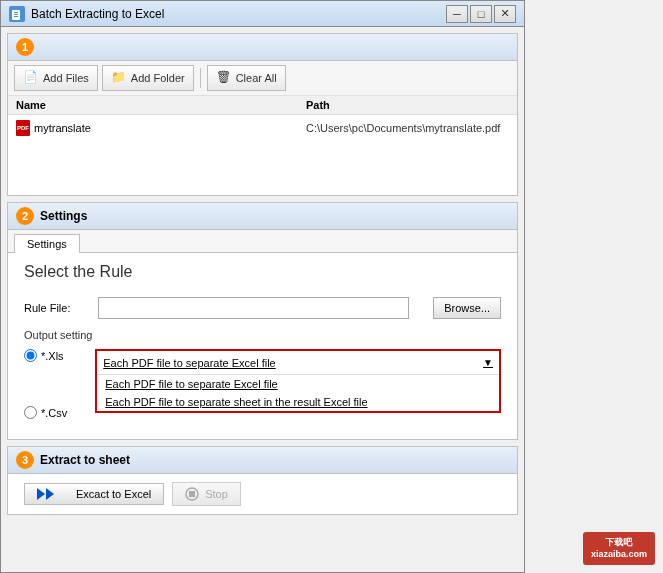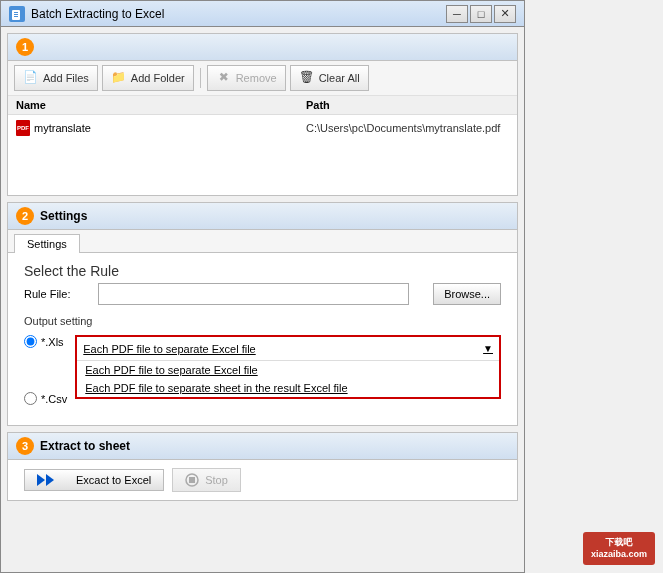--- a/index.html
+++ b/index.html
@@ -232,23 +232,23 @@
       margin-bottom: -1px;
       z-index: 1;
     }
     .settings-body {
       padding: 10px 16px;
     }
     .form-group {
       margin-bottom: 10px;
     }
     .form-label {
-      font-size: 14px;
+      font-size: 16px;
       color: #333;
-      margin-bottom: 4px;
+      margin-bottom: 16px;
       display: block;
     }
     .form-row {
       display: flex;
       align-items: center;
       gap: 24px;
     }
     .form-input {
       flex: 1;
       height: 22px;
@@ -269,21 +269,21 @@
 
     
     .output-label {
       font-size: 11px;
       color: #333;
       margin-bottom: 8px;
       display: block;
     }
     .output-options {
       display: flex;
-      gap: 8px;
+      gap: 28px;
       align-items: flex-start;
     }
     .radio-col {
       display: flex;
       flex-direction: column;
       gap: 8px;
     }
     .radio-item {
       display: flex;
       align-items: center;
@@ -417,24 +417,20 @@
       <div class="toolbar">
         <button class="toolbar-btn">
           <span class="icon-add-files"></span>
           <span>Add Files</span>
         </button>
         <button class="toolbar-btn">
           <span class="icon-add-folder"></span>
           <span>Add Folder</span>
         </button>
         <div class="toolbar-separator"></div>
-        <button class="toolbar-btn disabled">
-          <span class="icon-remove"></span>
-          <span>Remove</span>
-        </button>
         <button class="toolbar-btn">
           <span class="icon-clear-all"></span>
           <span>Clear All</span>
         </button>
       </div>
       <div class="file-list-header">
         <div class="col-name">Name</div>
         <div class="col-path">Path</div>
       </div>
       <div class="file-list-body">

